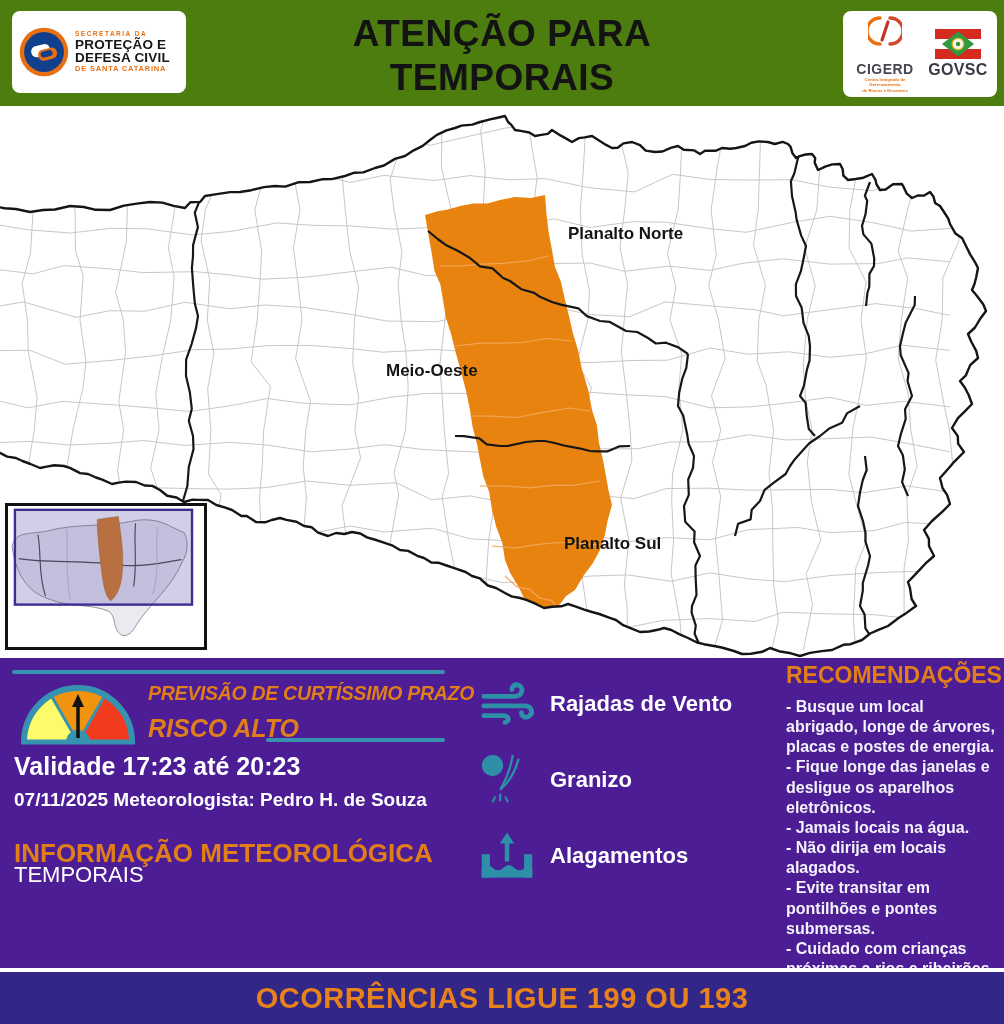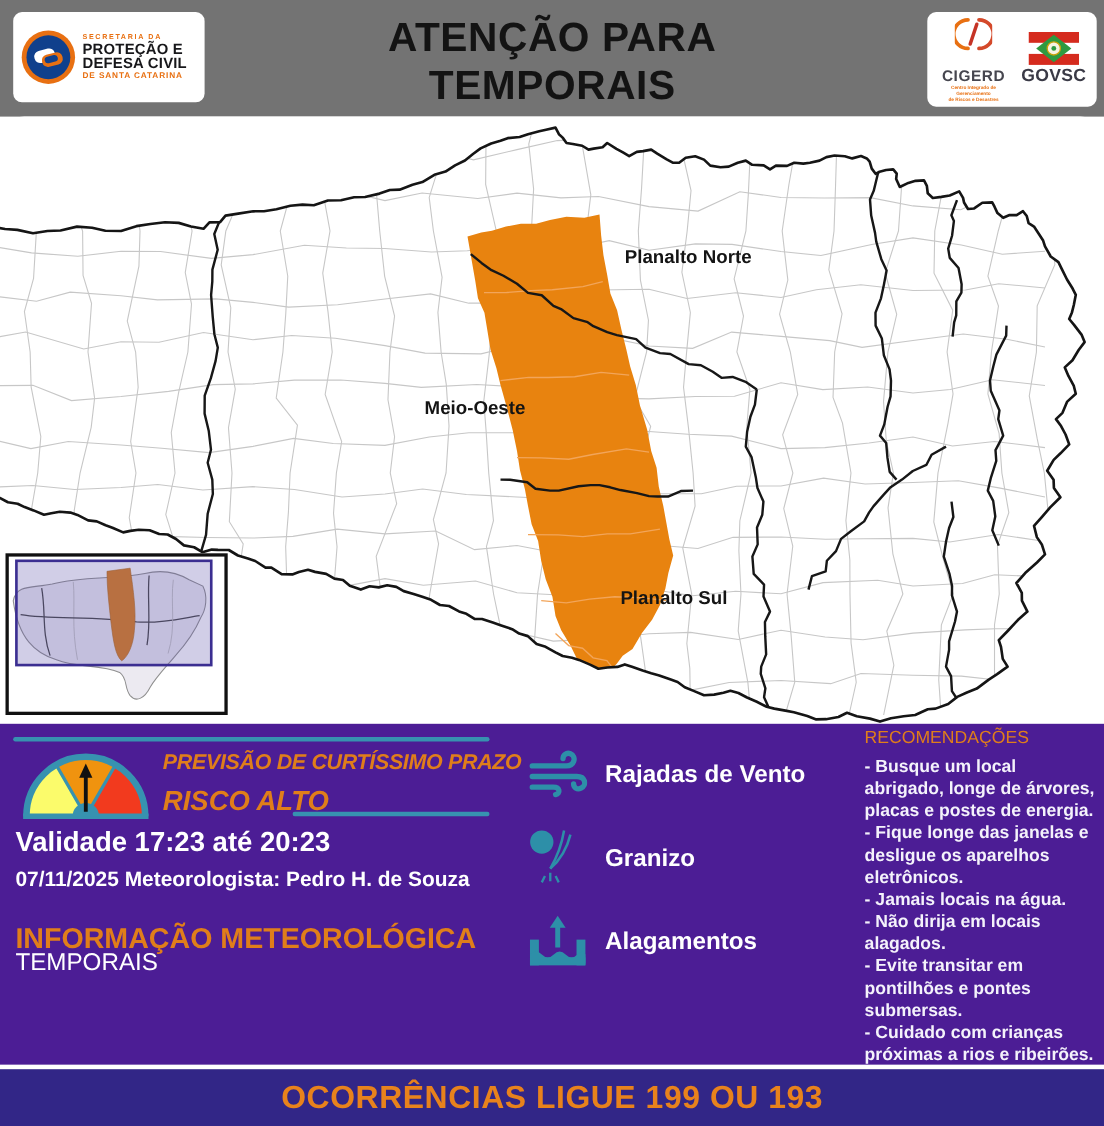--- a/index.html
+++ b/index.html
@@ -1,20 +1,20 @@
 <!DOCTYPE html>
 <html><head>
 <meta charset="utf-8">
 <style>
   html,body{margin:0;padding:0;}
   .page{position:relative;width:1004px;height:1024px;background:#ffffff;overflow:hidden;
         font-family:"Liberation Sans", sans-serif;}
 
   
-  .header{position:absolute;left:0;top:0;width:1004px;height:106px;background:#737373;}
+  .header{position:absolute;left:0;top:0;width:1004px;height:106px;background:#4d7c0f;}
   .logo-box{position:absolute;background:#fff;border-radius:8px;display:flex;align-items:center;}
   .logo-left{left:12px;top:11px;width:162px;height:82px;padding:0 6px;}
   .logo-left .emblem{flex:0 0 52px;height:52px;margin-right:5px;}
   .ll-text{line-height:1.02;}
   .ll-pre{font-size:6.5px;font-weight:700;color:#E87012;letter-spacing:1.5px;}
   .ll-main{font-size:13.5px;font-weight:900;color:#17171a;letter-spacing:.2px;}
   .ll-sub{font-size:7.5px;font-weight:900;color:#E87012;letter-spacing:.8px;}
   .title{position:absolute;left:252px;top:12px;width:500px;text-align:center;
          font-size:37px;font-weight:800;color:#131313;line-height:1.18;letter-spacing:.5px;}
   .logo-right{left:843px;top:11px;width:146px;height:86px;padding:0 4px;justify-content:space-around;}
@@ -49,21 +49,21 @@
   .issued{position:absolute;left:14px;top:131px;font-size:19px;font-weight:600;white-space:nowrap;}
   .info-title{position:absolute;left:14px;top:180px;font-size:26px;font-weight:700;color:#E07E1A;}
   .info-value{position:absolute;left:14px;top:204px;font-size:22px;font-weight:500;}
 
   .hazards{position:absolute;left:478px;top:8px;width:300px;display:flex;flex-direction:column;}
   .hazard-row{display:flex;align-items:center;height:76px;}
   .hazard-icon{flex:0 0 58px;display:flex;justify-content:center;}
   .hazard-label{font-size:22px;font-weight:700;margin-left:14px;white-space:nowrap;}
 
   .recs{position:absolute;left:786px;top:4px;width:212px;}
-  .recs-title{font-size:16px;font-weight:400;color:#E07E1A;margin-bottom:8px;}
+  .recs-title{font-size:23px;font-weight:700;color:#E07E1A;margin-bottom:8px;}
   .rec-item{font-size:16px;font-weight:600;line-height:1.26;color:#f4f2fb;}
 
   .sep{position:absolute;left:0;top:968px;width:1004px;height:4px;background:#fff;}
   .footer{position:absolute;left:0;top:972px;width:1004px;height:52px;background:#322687;
           display:flex;align-items:center;justify-content:center;text-align:right;}
   .footer-text{font-size:29px;font-weight:800;color:#E8821C;letter-spacing:.5px;}
 </style>
 </head>
 <body>
 

